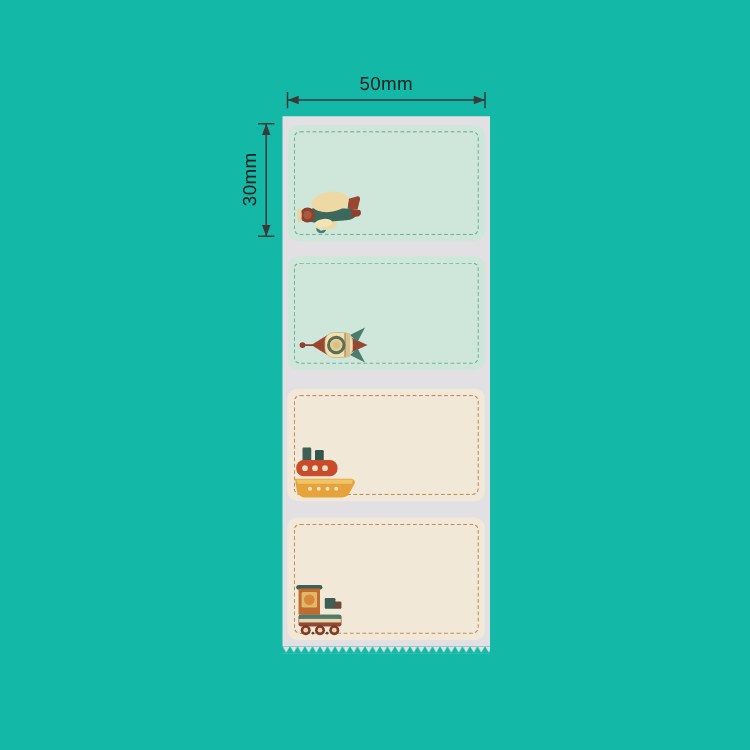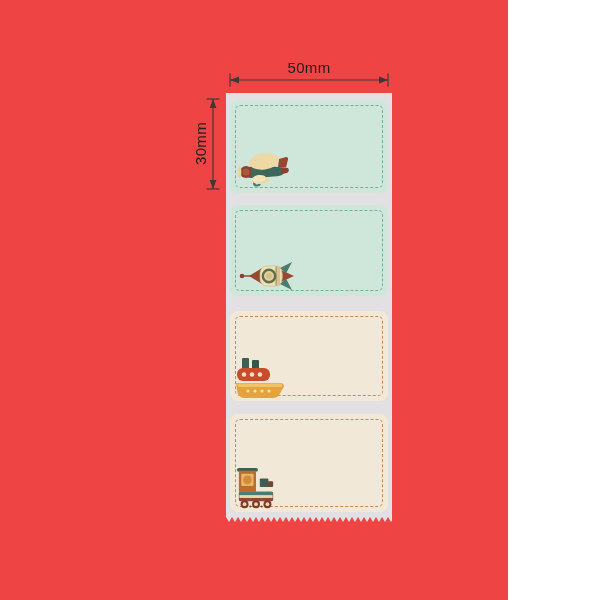--- a/index.html
+++ b/index.html
@@ -1,17 +1,17 @@
 <!DOCTYPE html>
 <html><head>
 <meta charset="utf-8">
 <style>
   html,body{margin:0;padding:0;background:#ffffff;}
   body{font-family:"Liberation Sans", sans-serif;}
-  .canvas{position:relative;width:508px;height:600px;background:#ef4444;overflow:hidden;}
+  .canvas{position:relative;width:600px;height:600px;background:#14b8a6;overflow:hidden;}
 
   
   .strip{position:absolute;left:226px;top:93px;width:166px;height:424px;background:#e2e0e3;}
   .zigzag{position:absolute;left:226px;top:517px;}
 
   
   .label{position:absolute;left:230px;width:158px;border-radius:8px;}
   .label.mint{background:#cfe7da;}
   .label.cream{background:#f1e8d7;}
   .dash{position:absolute;left:5px;top:5px;right:5px;bottom:5px;border-radius:5px;border:1px dashed transparent;}

